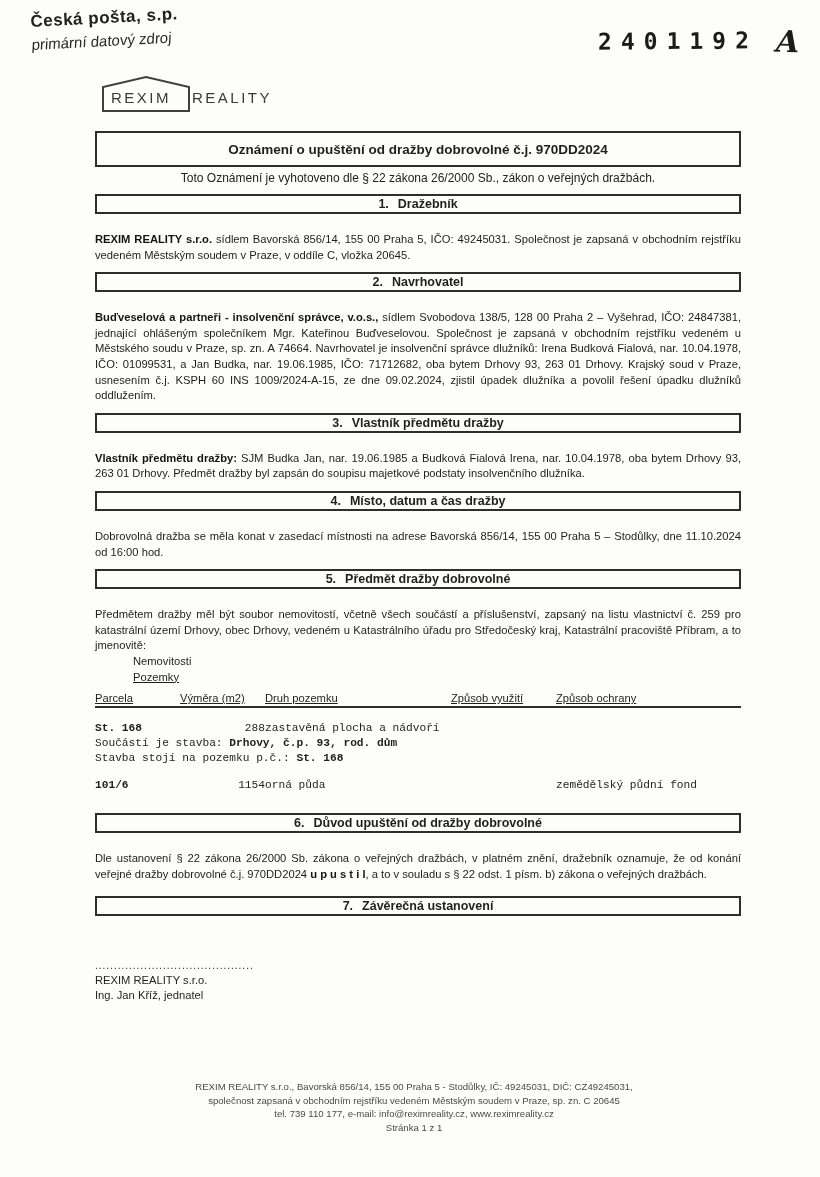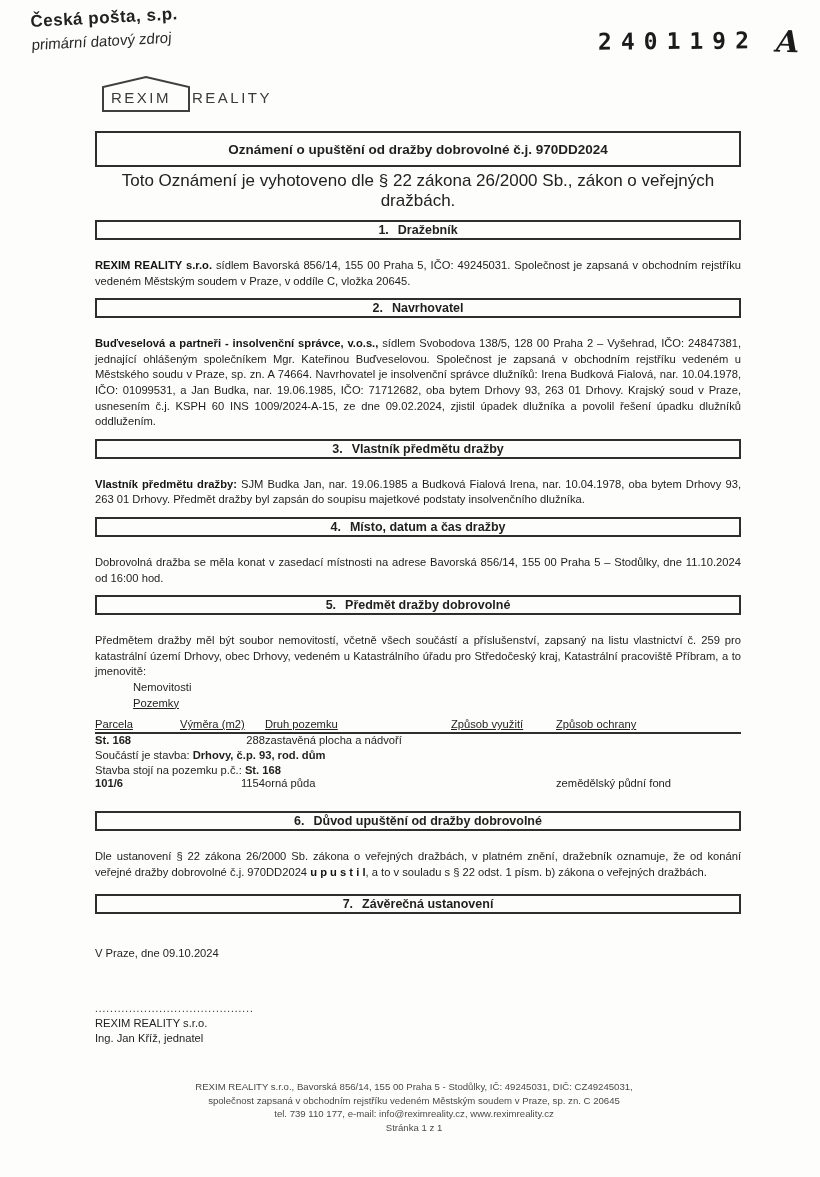--- a/index.html
+++ b/index.html
@@ -24,38 +24,38 @@
   .logo { position:absolute; left:100px; top:72px; }
   .logo svg text { font-family:"Liberation Sans",sans-serif; fill:#3a3a3a; }
   
   .doc { position:absolute; left:95px; top:131px; width:646px; }
   .box {
     border:2px solid #2e2e2e; text-align:center; font-weight:bold;
     display:flex; align-items:center; justify-content:center; gap:9px;
     box-sizing:border-box;
   }
   .title-box { height:36px; font-size:13.5px; }
-  .subtitle { text-align:center; font-size:17px; margin-top:4px; color:#222; }
+  .subtitle { text-align:center; font-size:12px; margin-top:4px; color:#222; }
   .sec-box { height:20px; font-size:12.5px; margin-top:9px; }
   .sec-box.gap-lg { margin-top:21px; }
   .sec-box.gap-md { margin-top:14px; }
   p.body {
     margin:18px 0 0 0; font-size:11.2px; line-height:15.6px;
     text-align:justify; color:#1d1d1d;
   }
   p.body b, .lead { font-weight:bold; color:#141414; }
   .plain-line { margin:0; font-size:11.2px; line-height:15.6px;padding-left:38px; }
   .underline { text-decoration:underline; }
   
   table.land { border-collapse:collapse; width:100%; font-size:11.2px; margin-top:7px; }
   table.land th {
     text-align:left; font-weight:normal; border-bottom:2px solid #2e2e2e;
     padding:0 0 2px 0; text-decoration:underline;
   }
-  table.land td { padding:0 0 1px 0; vertical-align:top; }
+  table.land td { padding:14px 0 1px 0; vertical-align:top;font-family:Liberation Mono, monospace; }
   .col-parcela { width:85px; }
   .col-vymera  { width:85px; }
   .col-druh    { width:186px; }
   .col-vyuziti { width:105px; }
   .col-ochrana { width:185px; }
   td.vymera { text-align:right; padding-right:18px; }
   td.bold, .bold { font-weight:bold; }
   tr.note td { padding-top:2px; }
   
   .closing-date { margin-top:33px; font-size:11.2px; }
@@ -172,21 +172,20 @@
       <span>6.</span>
       <span>Důvod upuštění od dražby dobrovolné</span>
     </div>
     <p class="body"><span>Dle ustanovení § 22 zákona 26/2000 Sb. zákona o veřejných dražbách, v platném znění, dražebník oznamuje, že od konání veřejné dražby dobrovolné č.j. 970DD2024 </span><b>u p u s t i l</b><span>, a to v souladu s § 22 odst. 1 písm. b) zákona o veřejných dražbách.</span></p>
 
     <div class="box sec-box gap-md">
       <span>7.</span>
       <span>Závěrečná ustanovení</span>
     </div>
 
-    <div class="closing-date">V Praze, dne 09.10.2024</div>
 
     <div class="signature">
       <div class="sig-dots">..........................................</div>
       <div>REXIM REALITY s.r.o.</div>
       <div>Ing. Jan Kříž, jednatel</div>
     </div>
 
   </div>
 
   <div class="footer">

